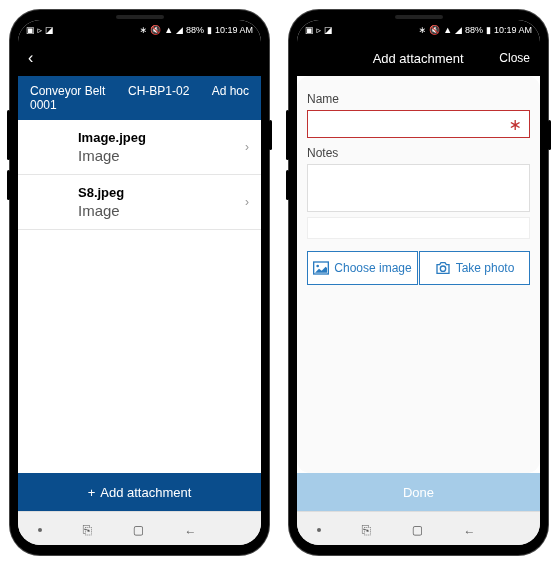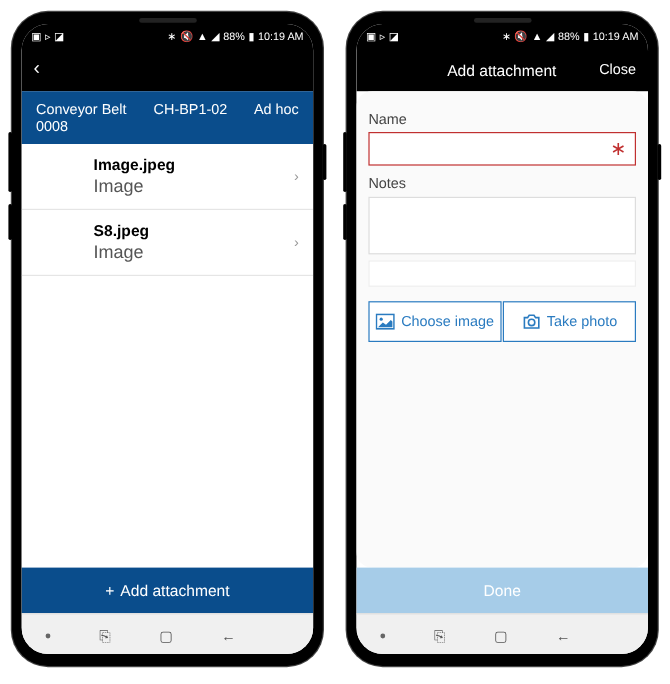--- a/index.html
+++ b/index.html
@@ -208,21 +208,21 @@
         <span>88%</span>
         <span class="status-ico">▮</span>
         <span>10:19 AM</span>
       </div>
     </div>
     <div class="app-bar">
       <span class="back">‹</span>
     </div>
     <div class="subheader">
       <div>
-        <div class="col1" style="max-width:90px;">Conveyor Belt 0008</div>
+        <div class="col1" style="max-width:90px;">Conveyor Belt 0001</div>
       </div>
       <div class="col2">CH-BP1-02</div>
       <div class="col3">Ad hoc</div>
     </div>
     <div class="list">
       <div class="list-item">
         <div class="txt">
           <div class="name">Image.jpeg</div>
           <div class="type">Image</div>
         </div>

